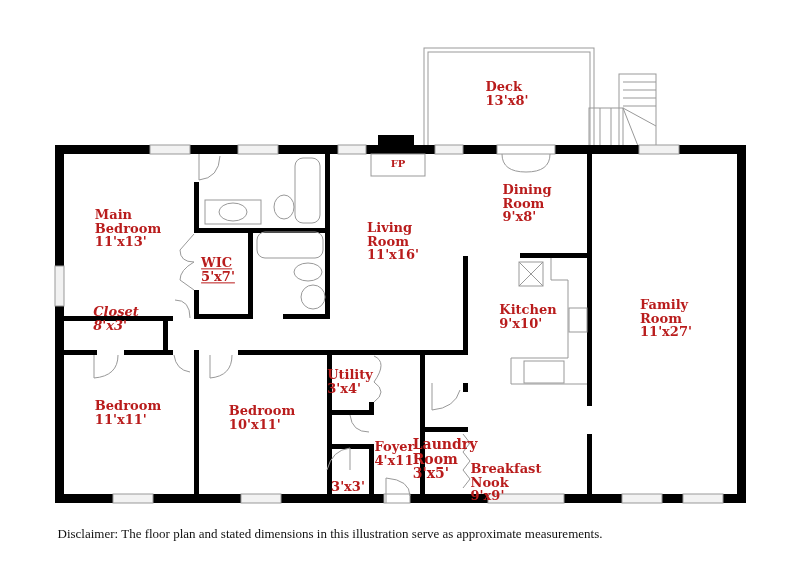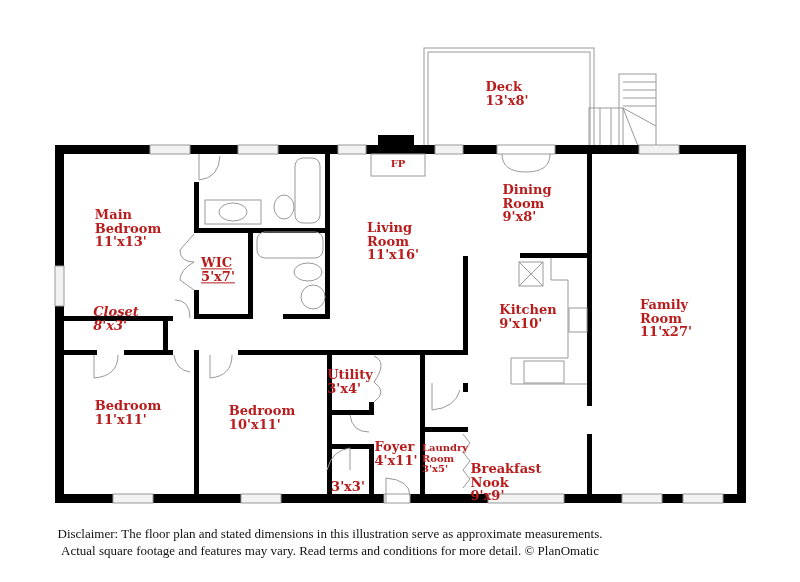--- a/index.html
+++ b/index.html
@@ -1,21 +1,21 @@
 <!DOCTYPE html>
 <html><head>
 <meta charset="utf-8">
 <style>
   html, body { margin:0; padding:0; background:#ffffff; }
   body { width:800px; height:582px; position:relative; overflow:hidden; font-family:"DejaVu Serif", serif; }
   #plan { position:absolute; left:0; top:0; width:800px; height:582px; }
   .lbl { position:absolute; text-align:left; font-family:"DejaVu Serif", serif; font-weight:bold; color:#b91c1c; line-height:1.05; transform:translate(-50%,-50%); white-space:nowrap; }
   .lbl.big { font-size:13px; }
   .lbl.sm { font-size:13px; }
-  .lbl.xs { font-size:10px; }
+  .lbl.xs { font-size:14px; }
   .lbl.fp { font-size:10px; }
   .lbl span { display:block; }
   .disclaimer { position:absolute; left:0; width:660px; top:525px; text-align:center; font-family:"Liberation Serif", serif; font-size:13px; color:#111; line-height:17px; }
   .disclaimer div { display:block; }
 </style>
 </head>
 <body>
 
 <svg id="plan" viewBox="0 0 800 582" xmlns="http://www.w3.org/2000/svg">
 
@@ -199,14 +199,13 @@
   <span>3'x5'</span>
 </div>
 <div class="lbl big" style="left:506px;top:436px;margin-top:46px;">
   <span>Breakfast</span>
   <span>Nook</span>
   <span>9'x9'</span>
 </div>
 
 <div class="disclaimer">
   <div>Disclaimer: The floor plan and stated dimensions in this illustration serve as approximate measurements.</div>
-  <div>Actual square footage and features may vary. Read terms and conditions for more detail. © PlanOmatic</div>
 </div>
 
 </body></html>

